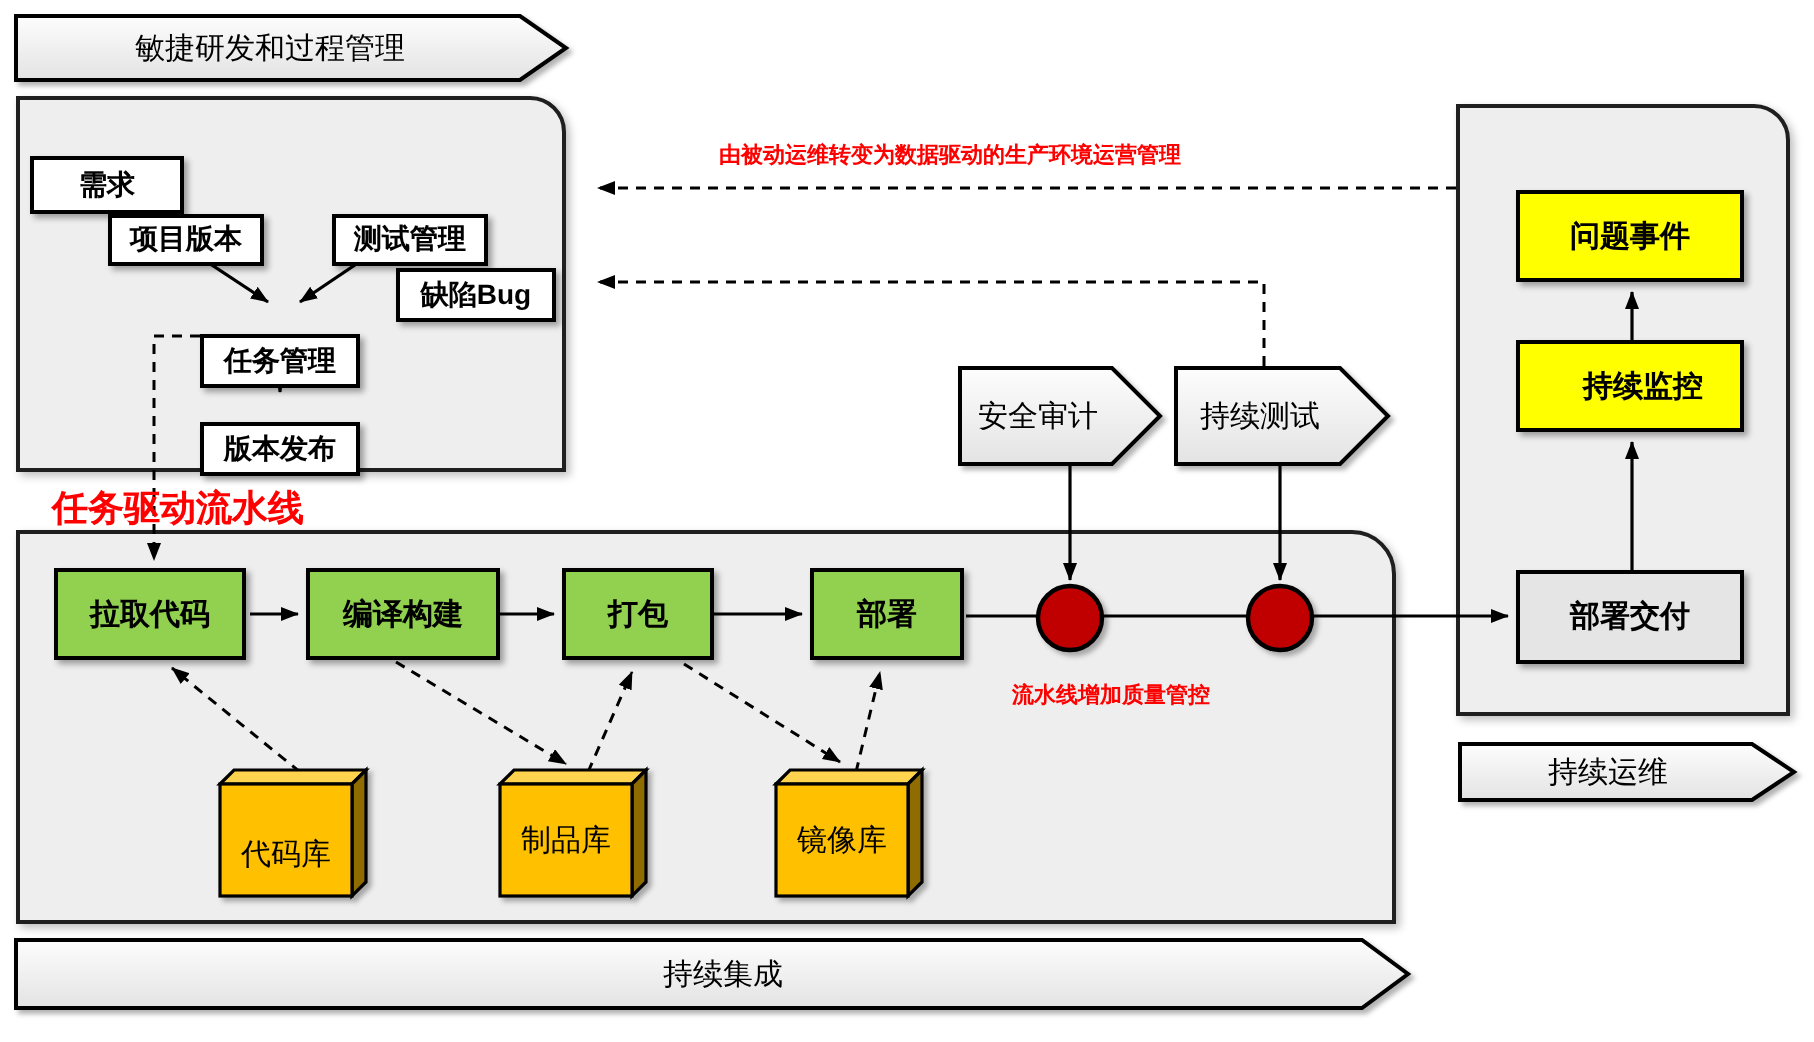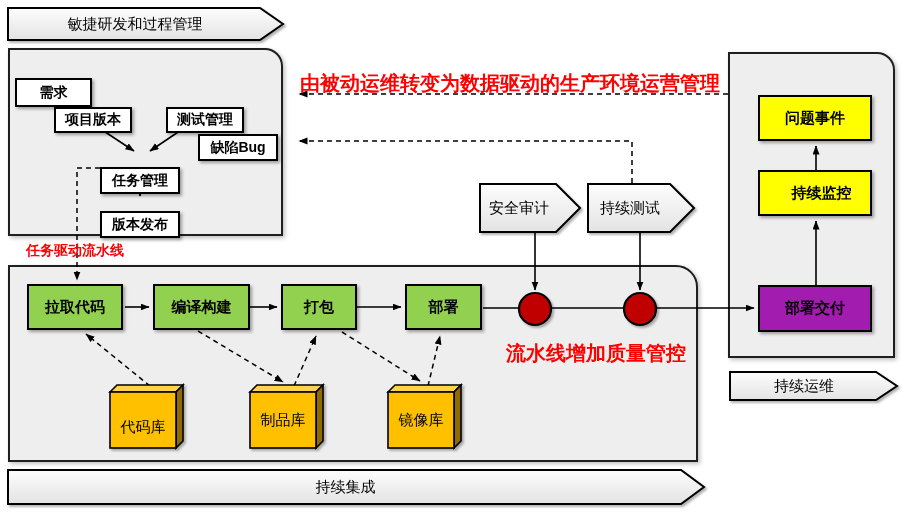--- a/index.html
+++ b/index.html
@@ -14,27 +14,27 @@
   }
   svg.layer{position:absolute;left:0;top:0;z-index:2;pointer-events:none;}
   .node{
     position:absolute;z-index:3;display:flex;align-items:center;justify-content:center;
     box-sizing:border-box;border:2px solid #000;font-weight:bold;color:#000;
     box-shadow:2px 2px 3px rgba(0,0,0,.35);font-size:14px;white-space:nowrap;
   }
   .white{background:#ffffff;margin-top:12px;}
   .green{background:#92D050;font-size:15px;}
   .yellow{background:#FFFF00;font-size:15px;}
-  .blue{background:#a21caf;font-size:15px;}
+  .blue{background:#e5e5e5;font-size:15px;}
   .lbl{
     position:absolute;z-index:4;display:flex;align-items:center;justify-content:center;
     font-weight:normal;color:#000;font-size:15px;white-space:nowrap;pointer-events:none;
   }
   .red-note{
-    position:absolute;z-index:4;color:#FF0000;font-weight:bold;font-size:20px;
+    position:absolute;z-index:4;color:#FF0000;font-weight:bold;font-size:11px;
     white-space:nowrap;
   }
 </style>
 </head>
 <body>
 
 <div id="stage">
 
   <div class="panel" style="left:8px;top:48px;width:275px;height:188px;"></div>
   <div class="panel" style="left:8px;top:265px;width:690px;height:197px;border-radius:0 22px 0 0;"></div>
@@ -106,21 +106,21 @@
       </g>
     </g>
 
     <g filter="url(#ds)">
       <circle cx="535" cy="309" r="16" fill="#C00000" stroke="#000" stroke-width="2.2"></circle>
       <circle cx="640" cy="309" r="16" fill="#C00000" stroke="#000" stroke-width="2.2"></circle>
     </g>
   </svg>
 
   <div class="lbl" style="left:8px;top:8px;width:254px;height:32px;">敏捷研发和过程管理</div>
-  <div class="lbl" style="left:8px;top:470px;width:675px;height:34px;">持续集成</div>
+  <div class="lbl" style="left:24px;top:470px;width:675px;height:34px;">持续集成</div>
   <div class="lbl" style="left:730px;top:372px;width:148px;height:28px;">持续运维</div>
   <div class="lbl" style="left:480px;top:184px;width:78px;height:48px;">安全审计</div>
   <div class="lbl" style="left:588px;top:184px;width:84px;height:48px;">持续测试</div>
   <div class="lbl" style="left:110px;top:392px;width:66px;height:71px;">代码库</div>
   <div class="lbl" style="left:250px;top:392px;width:66px;height:56px;">制品库</div>
   <div class="lbl" style="left:388px;top:392px;width:66px;height:56px;">镜像库</div>
 
   <div class="node white" style="left:15px;top:66px;width:77px;height:29px;">需求</div>
   <div class="node white" style="left:54px;top:95px;width:78px;height:26px;">项目版本</div>
   <div class="node white" style="left:166px;top:95px;width:78px;height:26px;">测试管理</div>
@@ -131,16 +131,16 @@
   <div class="node green" style="left:27px;top:284px;width:96px;height:46px;">拉取代码</div>
   <div class="node green" style="left:153px;top:284px;width:97px;height:46px;">编译构建</div>
   <div class="node green" style="left:281px;top:284px;width:76px;height:46px;">打包</div>
   <div class="node green" style="left:405px;top:284px;width:77px;height:46px;">部署</div>
 
   <div class="node yellow" style="left:758px;top:95px;width:114px;height:46px;">问题事件</div>
   <div class="node yellow" style="left:758px;top:170px;width:114px;height:46px;padding-left:13px;">持续监控</div>
   <div class="node blue" style="left:758px;top:285px;width:114px;height:47px;">部署交付</div>
 
   <div class="red-note" style="left:300px;top:70px;width:350px;text-align:center;">由被动运维转变为数据驱动的生产环境运营管理</div>
-  <div class="red-note" style="left:26px;top:242px;font-size:14px;">任务驱动流水线</div>
+  <div class="red-note" style="left:26px;top:242px;font-size:18px;">任务驱动流水线</div>
   <div class="red-note" style="left:506px;top:340px;">流水线增加质量管控</div>
 
 </div>
 
 </body></html>

